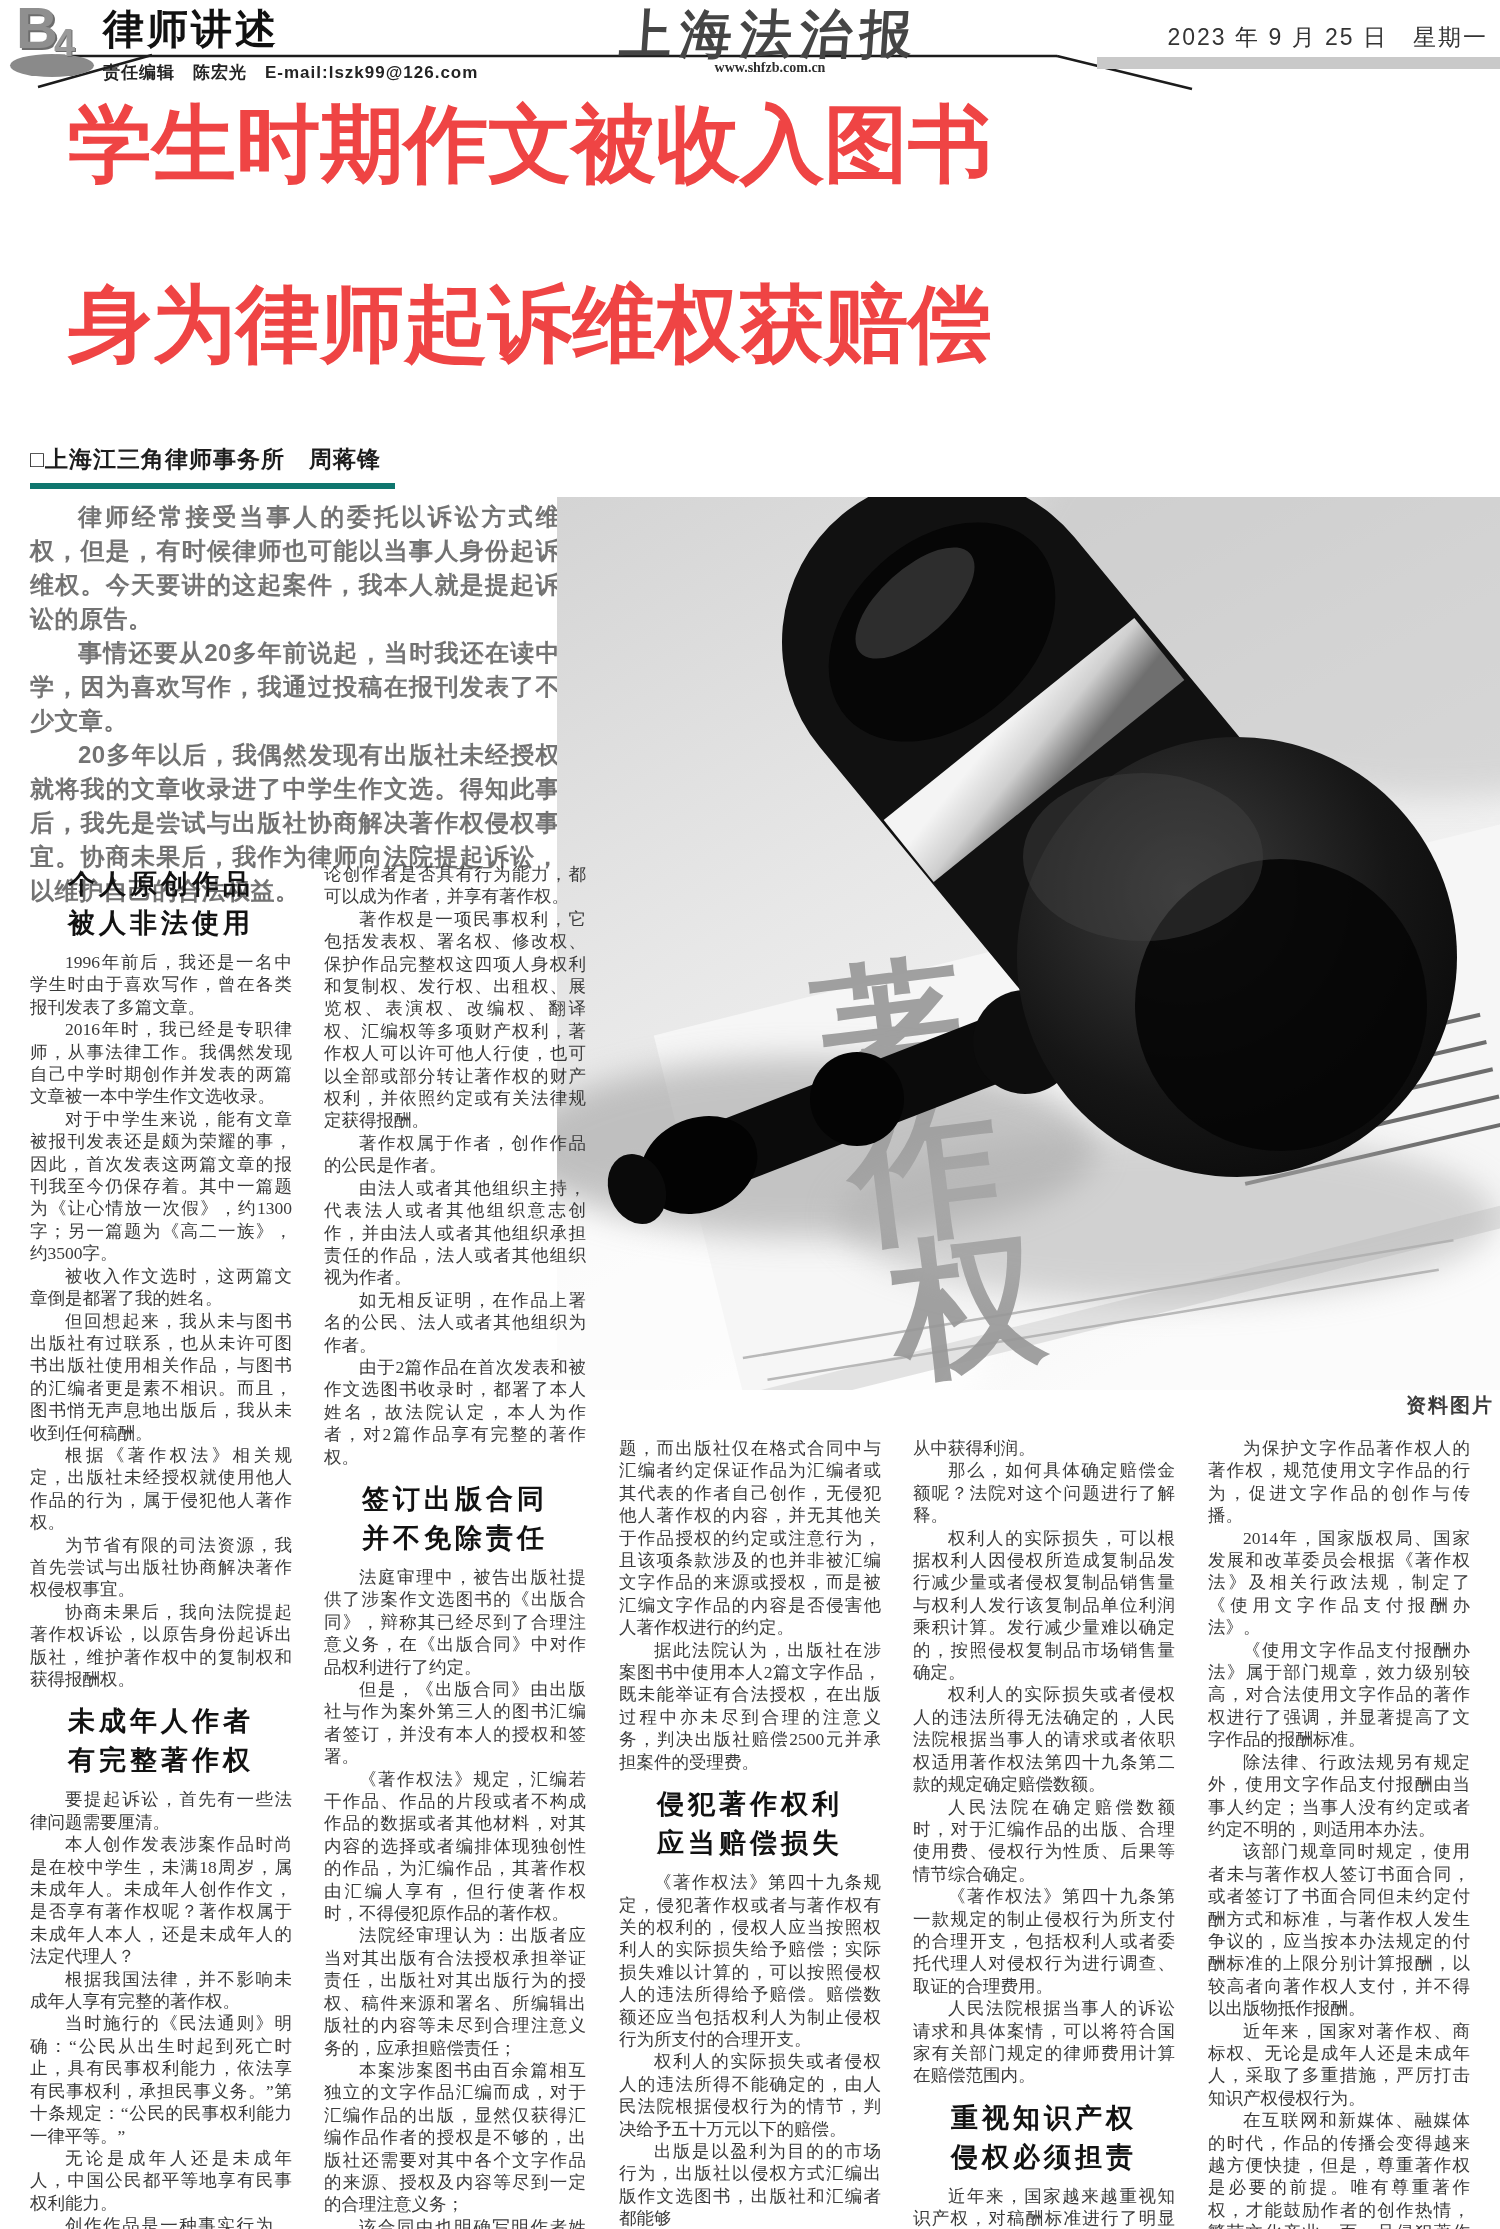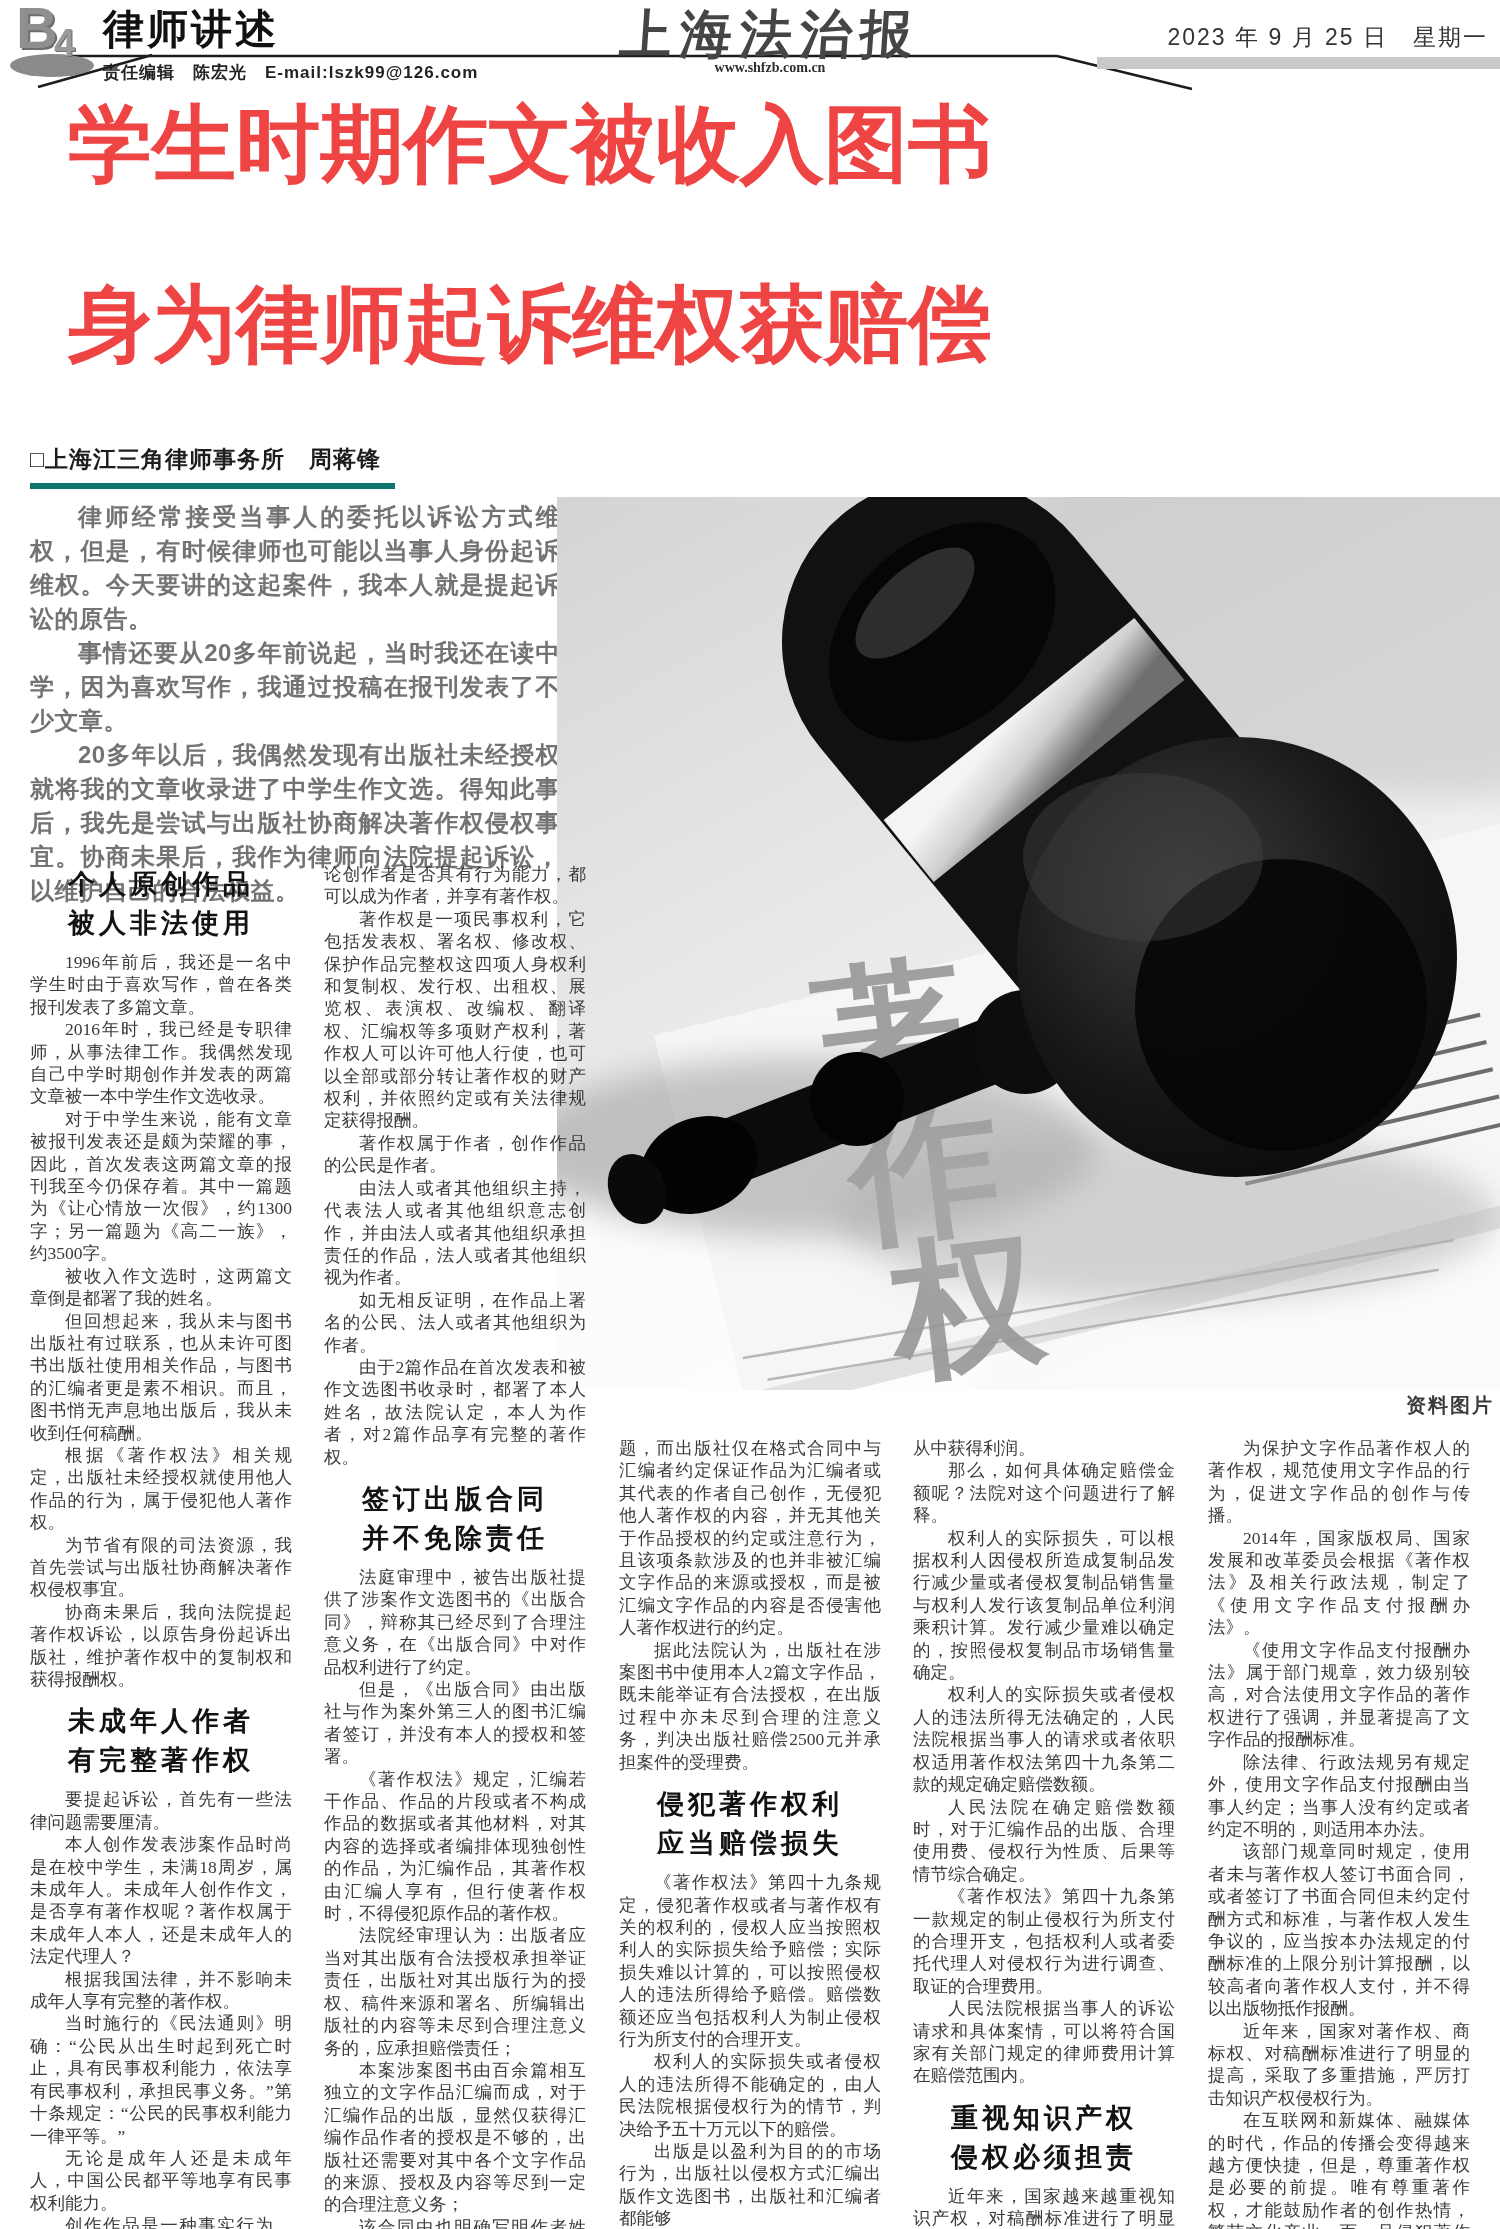--- a/index.html
+++ b/index.html
@@ -238,17 +238,17 @@
         <div>侵权必须担责</div>
       </div>
       <p class="body-p">近年来，国家越来越重视知识产权，对稿酬标准进行了明显的提高。</p>
     </div>
   <div class="col col-e">
       <p class="body-p">为保护文字作品著作权人的著作权，规范使用文字作品的行为，促进文字作品的创作与传播。</p>
       <p class="body-p">2014年，国家版权局、国家发展和改革委员会根据《著作权法》及相关行政法规，制定了《使用文字作品支付报酬办法》。</p>
       <p class="body-p">《使用文字作品支付报酬办法》属于部门规章，效力级别较高，对合法使用文字作品的著作权进行了强调，并显著提高了文字作品的报酬标准。</p>
       <p class="body-p">除法律、行政法规另有规定外，使用文字作品支付报酬由当事人约定；当事人没有约定或者约定不明的，则适用本办法。</p>
       <p class="body-p">该部门规章同时规定，使用者未与著作权人签订书面合同，或者签订了书面合同但未约定付酬方式和标准，与著作权人发生争议的，应当按本办法规定的付酬标准的上限分别计算报酬，以较高者向著作权人支付，并不得以出版物抵作报酬。</p>
-      <p class="body-p">近年来，国家对著作权、商标权、对稿酬标准进行了明显的提高，采取了多重措施，严厉打击知识产权侵权行为。</p>
+      <p class="body-p">近年来，国家对著作权、商标权、无论是成年人还是未成年人，采取了多重措施，严厉打击知识产权侵权行为。</p>
       <p class="body-p">在互联网和新媒体、融媒体的时代，作品的传播会变得越来越方便快捷，但是，尊重著作权是必要的前提。唯有尊重著作权，才能鼓励作者的创作热情，繁荣文化产业。而一旦侵犯著作权，就需要承担经济赔偿责任。</p>
     </div>
 
 </div>
 
 </body></html>

